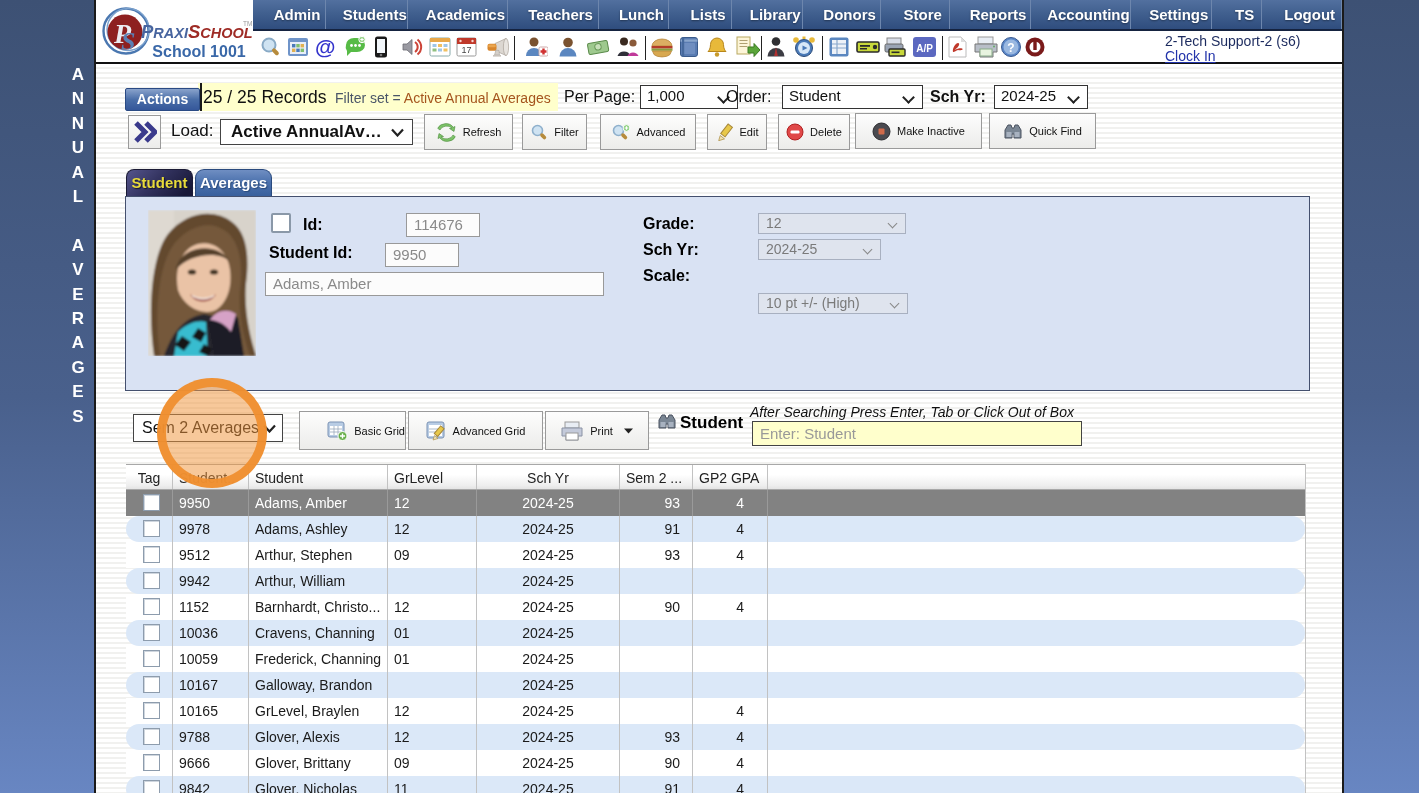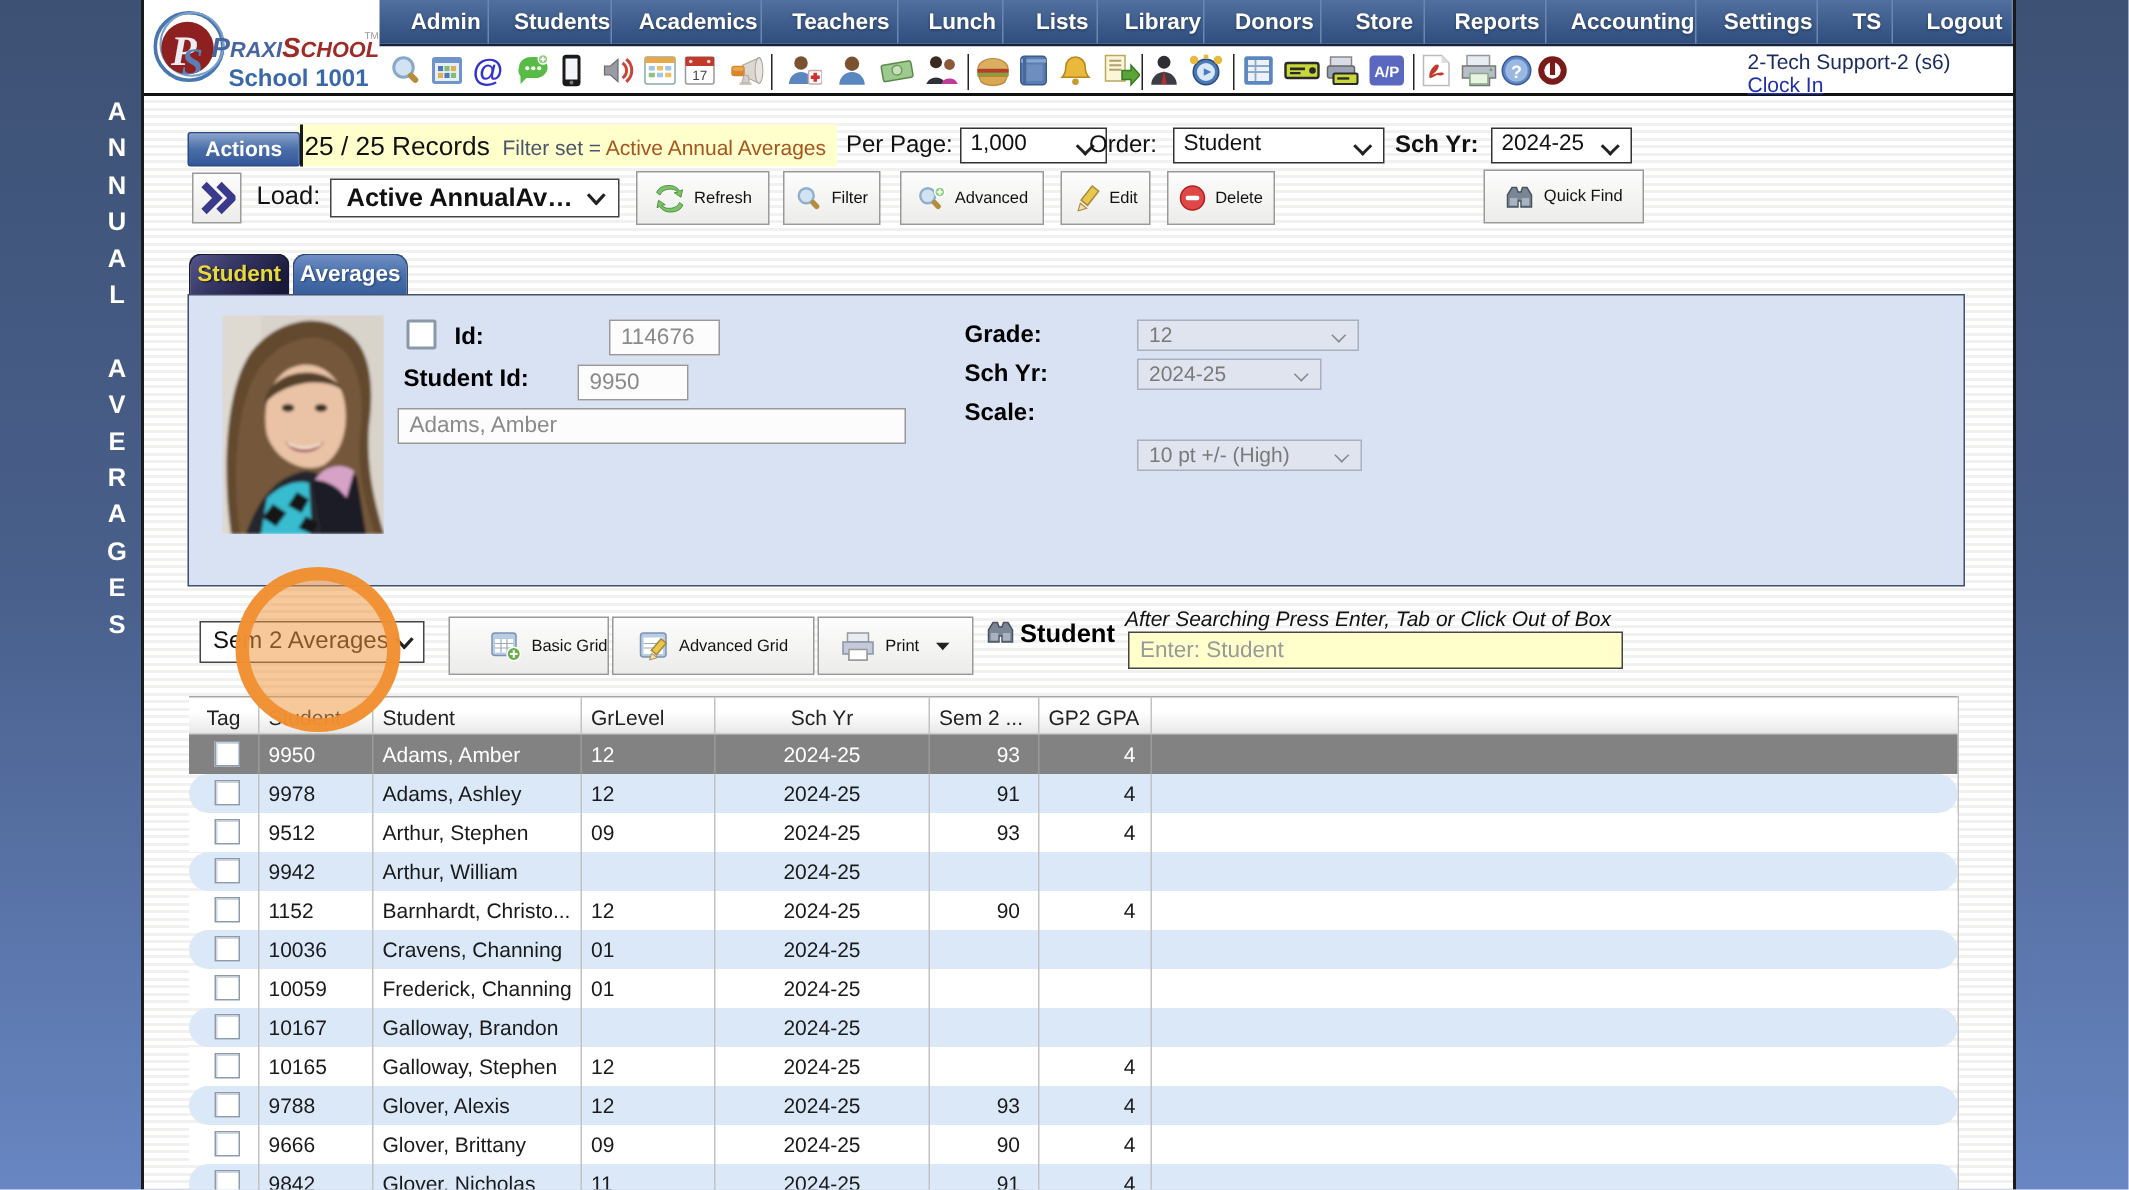--- a/index.html
+++ b/index.html
@@ -46,21 +46,21 @@
   font-size:15px; color:#8a8a8a; line-height:22px; padding-left:7px; }
 .dsel { position:absolute; height:21px; background:#dfe4ee; border:1px solid #a8b0c0;
   font-size:14px; color:#7a7a7a; line-height:19px; padding-left:7px; }
 .dsel::after { content:''; position:absolute; right:9px; top:6px; width:6px; height:6px;
   border-right:1.6px solid #888; border-bottom:1.6px solid #888; transform:rotate(45deg); }
 .trow { display:flex; height:26px; font-size:14px; color:#1a1a1a; line-height:26px; }
 .thead { background:linear-gradient(180deg,#ffffff 40%,#eeeeee 85%,#e4e4e4); border-top:1px solid #a8a8a8; border-bottom:1px solid #a8a8a8; height:26px; color:#222; }
 .c { border-right:1px solid #c2c2c2; padding:0 6px; overflow:hidden; white-space:nowrap; }
 .c1 { width:47px; } .c2 { width:76px; } .c3 { width:139px; } .c4 { width:89px; }
 .c5 { width:143px; } .c6 { width:73px; text-align:right; padding-right:12px; }
-.c7 { width:75px; text-align:right; padding-right:10px; } .c8 { flex:1; border-right:none; }
+.c7 { width:75px; text-align:right; padding-right:23px; } .c8 { flex:1; border-right:none; }
 .r0 { background:#828282; color:#fff; } .ra { background:#dbe8f8;border-radius:13px; } .rb { background:#fff; }
 .r0 .c { border-right-color:#9a9a9a; }
 </style>
 </head>
 <body>
 <div class="vtext">A<br>N<br>N<br>U<br>A<br>L<br><br>A<br>V<br>E<br>R<br>A<br>G<br>E<br>S</div>
 <div id="content">
   <div id="logoBox">
     <svg width="157" height="62" viewBox="0 0 157 62">
       <circle cx="30" cy="31" r="22.5" fill="none" stroke="#4a77b0" stroke-width="2.4"></circle>
@@ -297,20 +297,24 @@
           <path d="M15.5 3.2v3.6M13.7 5h3.6" stroke="#fff" stroke-width="1.2"></path>
         </svg>Advanced</div>
     <div class="abs gbtn" style="left:611px;top:50px;width:60px;height:36px;"><svg width="18" height="18">
           <rect x="8" y="1" width="5.5" height="12" fill="#e8c84a" stroke="#a8883a" transform="rotate(38 10 7)"></rect>
           <path d="M4.2 12.5 l4.3 3.4 -5.8 1.8z" fill="#f0e0b0" stroke="#a8883a" stroke-width=".7"></path>
         </svg>Edit</div>
     <div class="abs gbtn" style="left:682px;top:50px;width:72px;height:36px;"><svg width="18" height="18">
           <circle cx="9" cy="9" r="8" fill="#e04848" stroke="#b02020"></circle>
           <rect x="4.5" y="7.5" width="9" height="3" rx="1.2" fill="#fff"></rect>
         </svg>Delete</div>
+    <div class="abs gbtn" style="left:759px;top:49px;width:127px;height:36px;"><svg width="19" height="19">
+          <circle cx="9.5" cy="9.5" r="8.5" fill="#4a4a50" stroke="#2a2a2e"></circle>
+          <rect x="6.5" y="6.5" width="6" height="6" rx="1" fill="#d06a4a"></rect>
+        </svg>Make Inactive</div>
     <div class="abs gbtn" style="left:893px;top:49px;width:107px;height:36px;"><svg width="20" height="18">
           <path d="M2 8 l3-5 h3 l1 3 h2 l1-3 h3 l3 5 v8 h-7 v-4 h-2 v4 H2z" fill="#7a8694" stroke="#4a5260"></path>
           <rect x="3.5" y="10" width="5" height="5" fill="#a8b2c0"></rect>
           <rect x="11.5" y="10" width="5" height="5" fill="#a8b2c0"></rect>
         </svg>Quick Find</div>
 
     <div class="abs" style="left:30px;top:105px;width:67px;height:27px;background:linear-gradient(135deg,#55558c,#32325e 45%,#181838 90%);border:1px solid #1a1a35;border-bottom:none;border-radius:8px 8px 0 0;color:#e8da3a;font-weight:bold;font-size:15px;text-align:center;line-height:26px;z-index:3;text-shadow:1px 1px 1px #14142a;">Student</div>
     <div class="abs" style="left:99px;top:105px;width:77px;height:27px;background:linear-gradient(180deg,#6f8ec2,#4a70ac 50%,#39609c);border:1px solid #2a4a7e;border-bottom:none;border-radius:9px 9px 0 0;color:#fff;font-weight:bold;font-size:15px;text-align:center;line-height:26px;z-index:3;text-shadow:1px 1px 1px #2a4a7a;">Averages</div>
 
     <div class="abs" style="left:29px;top:132px;width:1185px;height:195px;background:#d9e2f3;border:1px solid #44506e;z-index:2;">
@@ -490,21 +494,21 @@
           <div class="c c5" style="text-align:center;">2024-25</div>
           <div class="c c6"></div>
           <div class="c c7"></div>
           <div class="c c8"></div>
         </div>
       <div class="trow rb">
           <div class="c c1">
             <div class="tbl-ck"></div>
           </div>
           <div class="c c2">10165</div>
-          <div class="c c3">Galloway, Stephen</div>
+          <div class="c c3">GrLevel, Braylen</div>
           <div class="c c4">12</div>
           <div class="c c5" style="text-align:center;">2024-25</div>
           <div class="c c6"></div>
           <div class="c c7">4</div>
           <div class="c c8"></div>
         </div>
       <div class="trow ra">
           <div class="c c1">
             <div class="tbl-ck"></div>
           </div>

